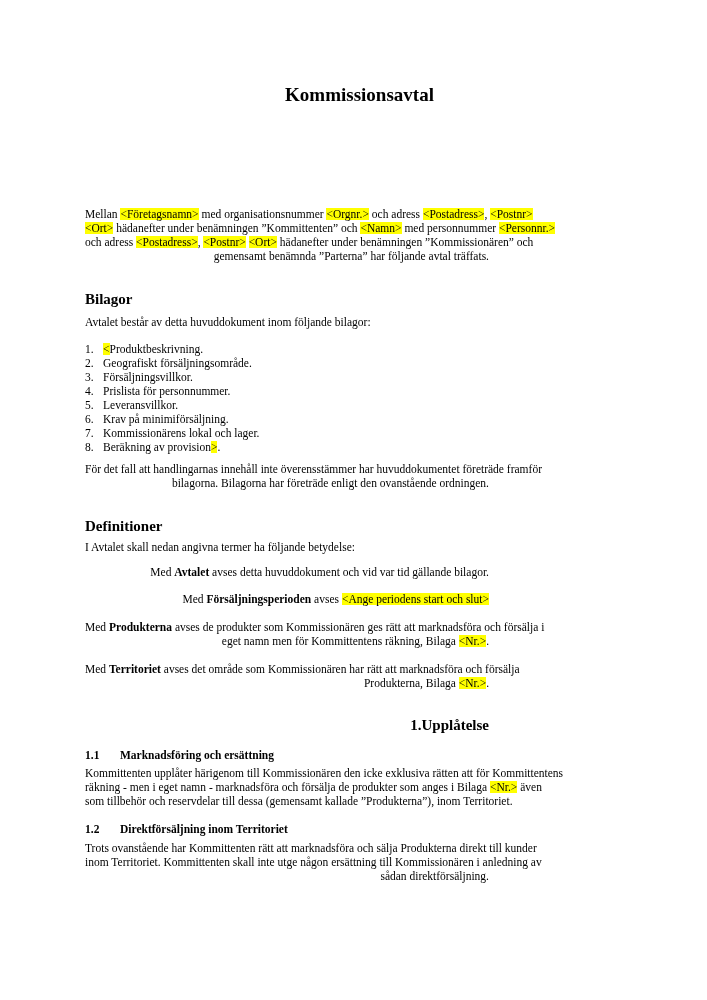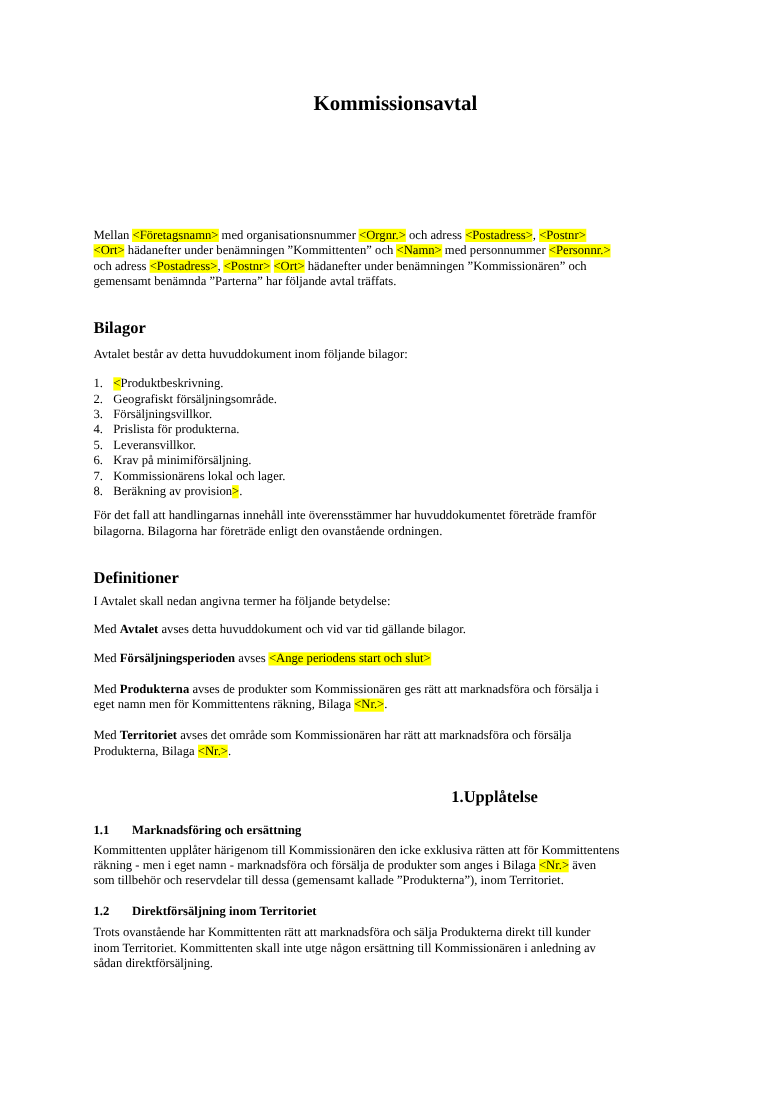--- a/index.html
+++ b/index.html
@@ -9,21 +9,21 @@
     height: 1000px;
     box-sizing: border-box;
     padding: 0 87px 0 85px;
     background: #ffffff;
     color: #000000;
     font-family: Liberation Serif, serif;
     font-size: 11.5px;
     line-height: 14px;
     overflow: hidden;
   }
-  .rich { white-space: pre; }
+  .rich { white-space: pre; text-align: right; }
   .hl { background: var(--hl, #ffff00); }
   .b { font-weight: bold; }
 
   .doc-title {
     font-size: 19px;
     line-height: 22px;
     font-weight: bold;
     text-align: center;
     margin: 84px 0 0 145px;
   }
@@ -70,21 +70,21 @@
 och adress </span><span class="hl">&lt;Postadress&gt;</span><span>, </span><span class="hl">&lt;Postnr&gt;</span><span> </span><span class="hl">&lt;Ort&gt;</span><span> hädanefter under benämningen ”Kommissionären” och
 gemensamt benämnda ”Parterna” har följande avtal träffats.</span></div>
 
   <div class="h2 h2-bilagor">Bilagor</div>
   <div class="lead-bilagor">Avtalet består av detta huvuddokument inom följande bilagor:</div>
 
   <div class="list">
     <div class="li"><span class="num">1.</span><span class="rich"><span class="hl">&lt;</span><span>Produktbeskrivning.</span></span></div>
     <div class="li"><span class="num">2.</span><span class="rich"><span>Geografiskt försäljningsområde.</span></span></div>
     <div class="li"><span class="num">3.</span><span class="rich"><span>Försäljningsvillkor.</span></span></div>
-    <div class="li"><span class="num">4.</span><span class="rich"><span>Prislista för produkterna.</span></span></div>
+    <div class="li"><span class="num">4.</span><span class="rich"><span>Prislista för personnummer.</span></span></div>
     <div class="li"><span class="num">5.</span><span class="rich"><span>Leveransvillkor.</span></span></div>
     <div class="li"><span class="num">6.</span><span class="rich"><span>Krav på minimiförsäljning.</span></span></div>
     <div class="li"><span class="num">7.</span><span class="rich"><span>Kommissionärens lokal och lager.</span></span></div>
     <div class="li"><span class="num">8.</span><span class="rich"><span>Beräkning av provision</span><span class="hl">&gt;</span><span>.</span></span></div>
   </div>
 
   <div class="note rich"><span>För det fall att handlingarnas innehåll inte överensstämmer har huvuddokumentet företräde framför
 bilagorna. Bilagorna har företräde enligt den ovanstående ordningen.</span></div>
 
   <div class="h2 h2-definitioner">Definitioner</div>

